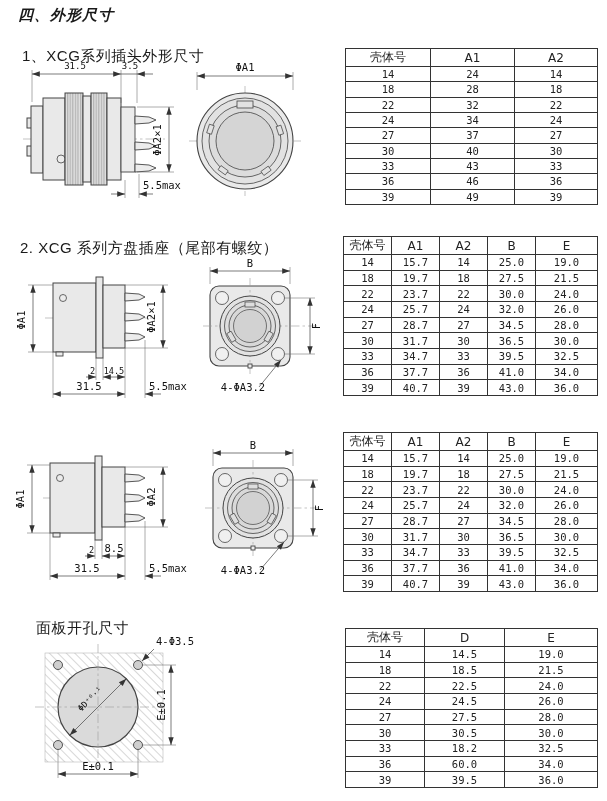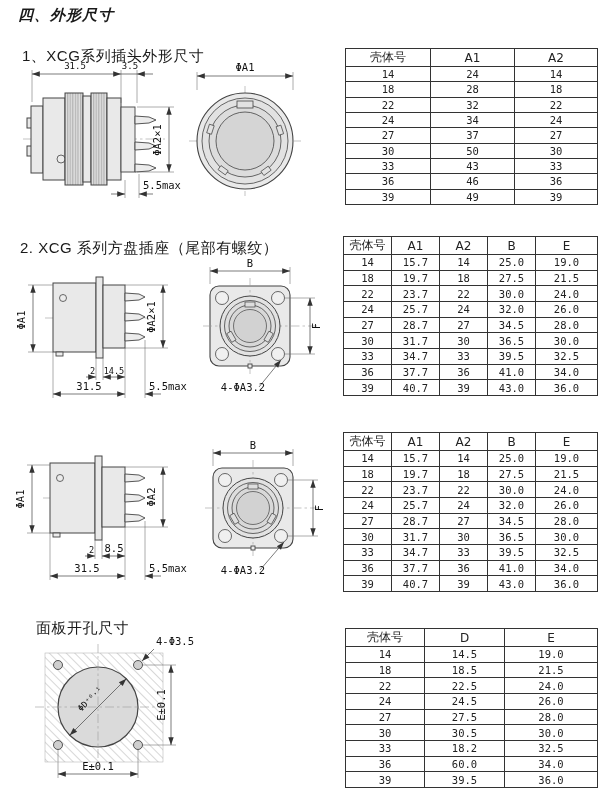--- a/index.html
+++ b/index.html
@@ -146,21 +146,21 @@
             <td>34</td>
             <td>24</td>
           </tr>
           <tr>
             <td>27</td>
             <td>37</td>
             <td>27</td>
           </tr>
           <tr>
             <td>30</td>
-            <td>50</td>
+            <td>40</td>
             <td>30</td>
           </tr>
           <tr>
             <td>33</td>
             <td>43</td>
             <td>33</td>
           </tr>
           <tr>
             <td>36</td>
             <td>46</td>

